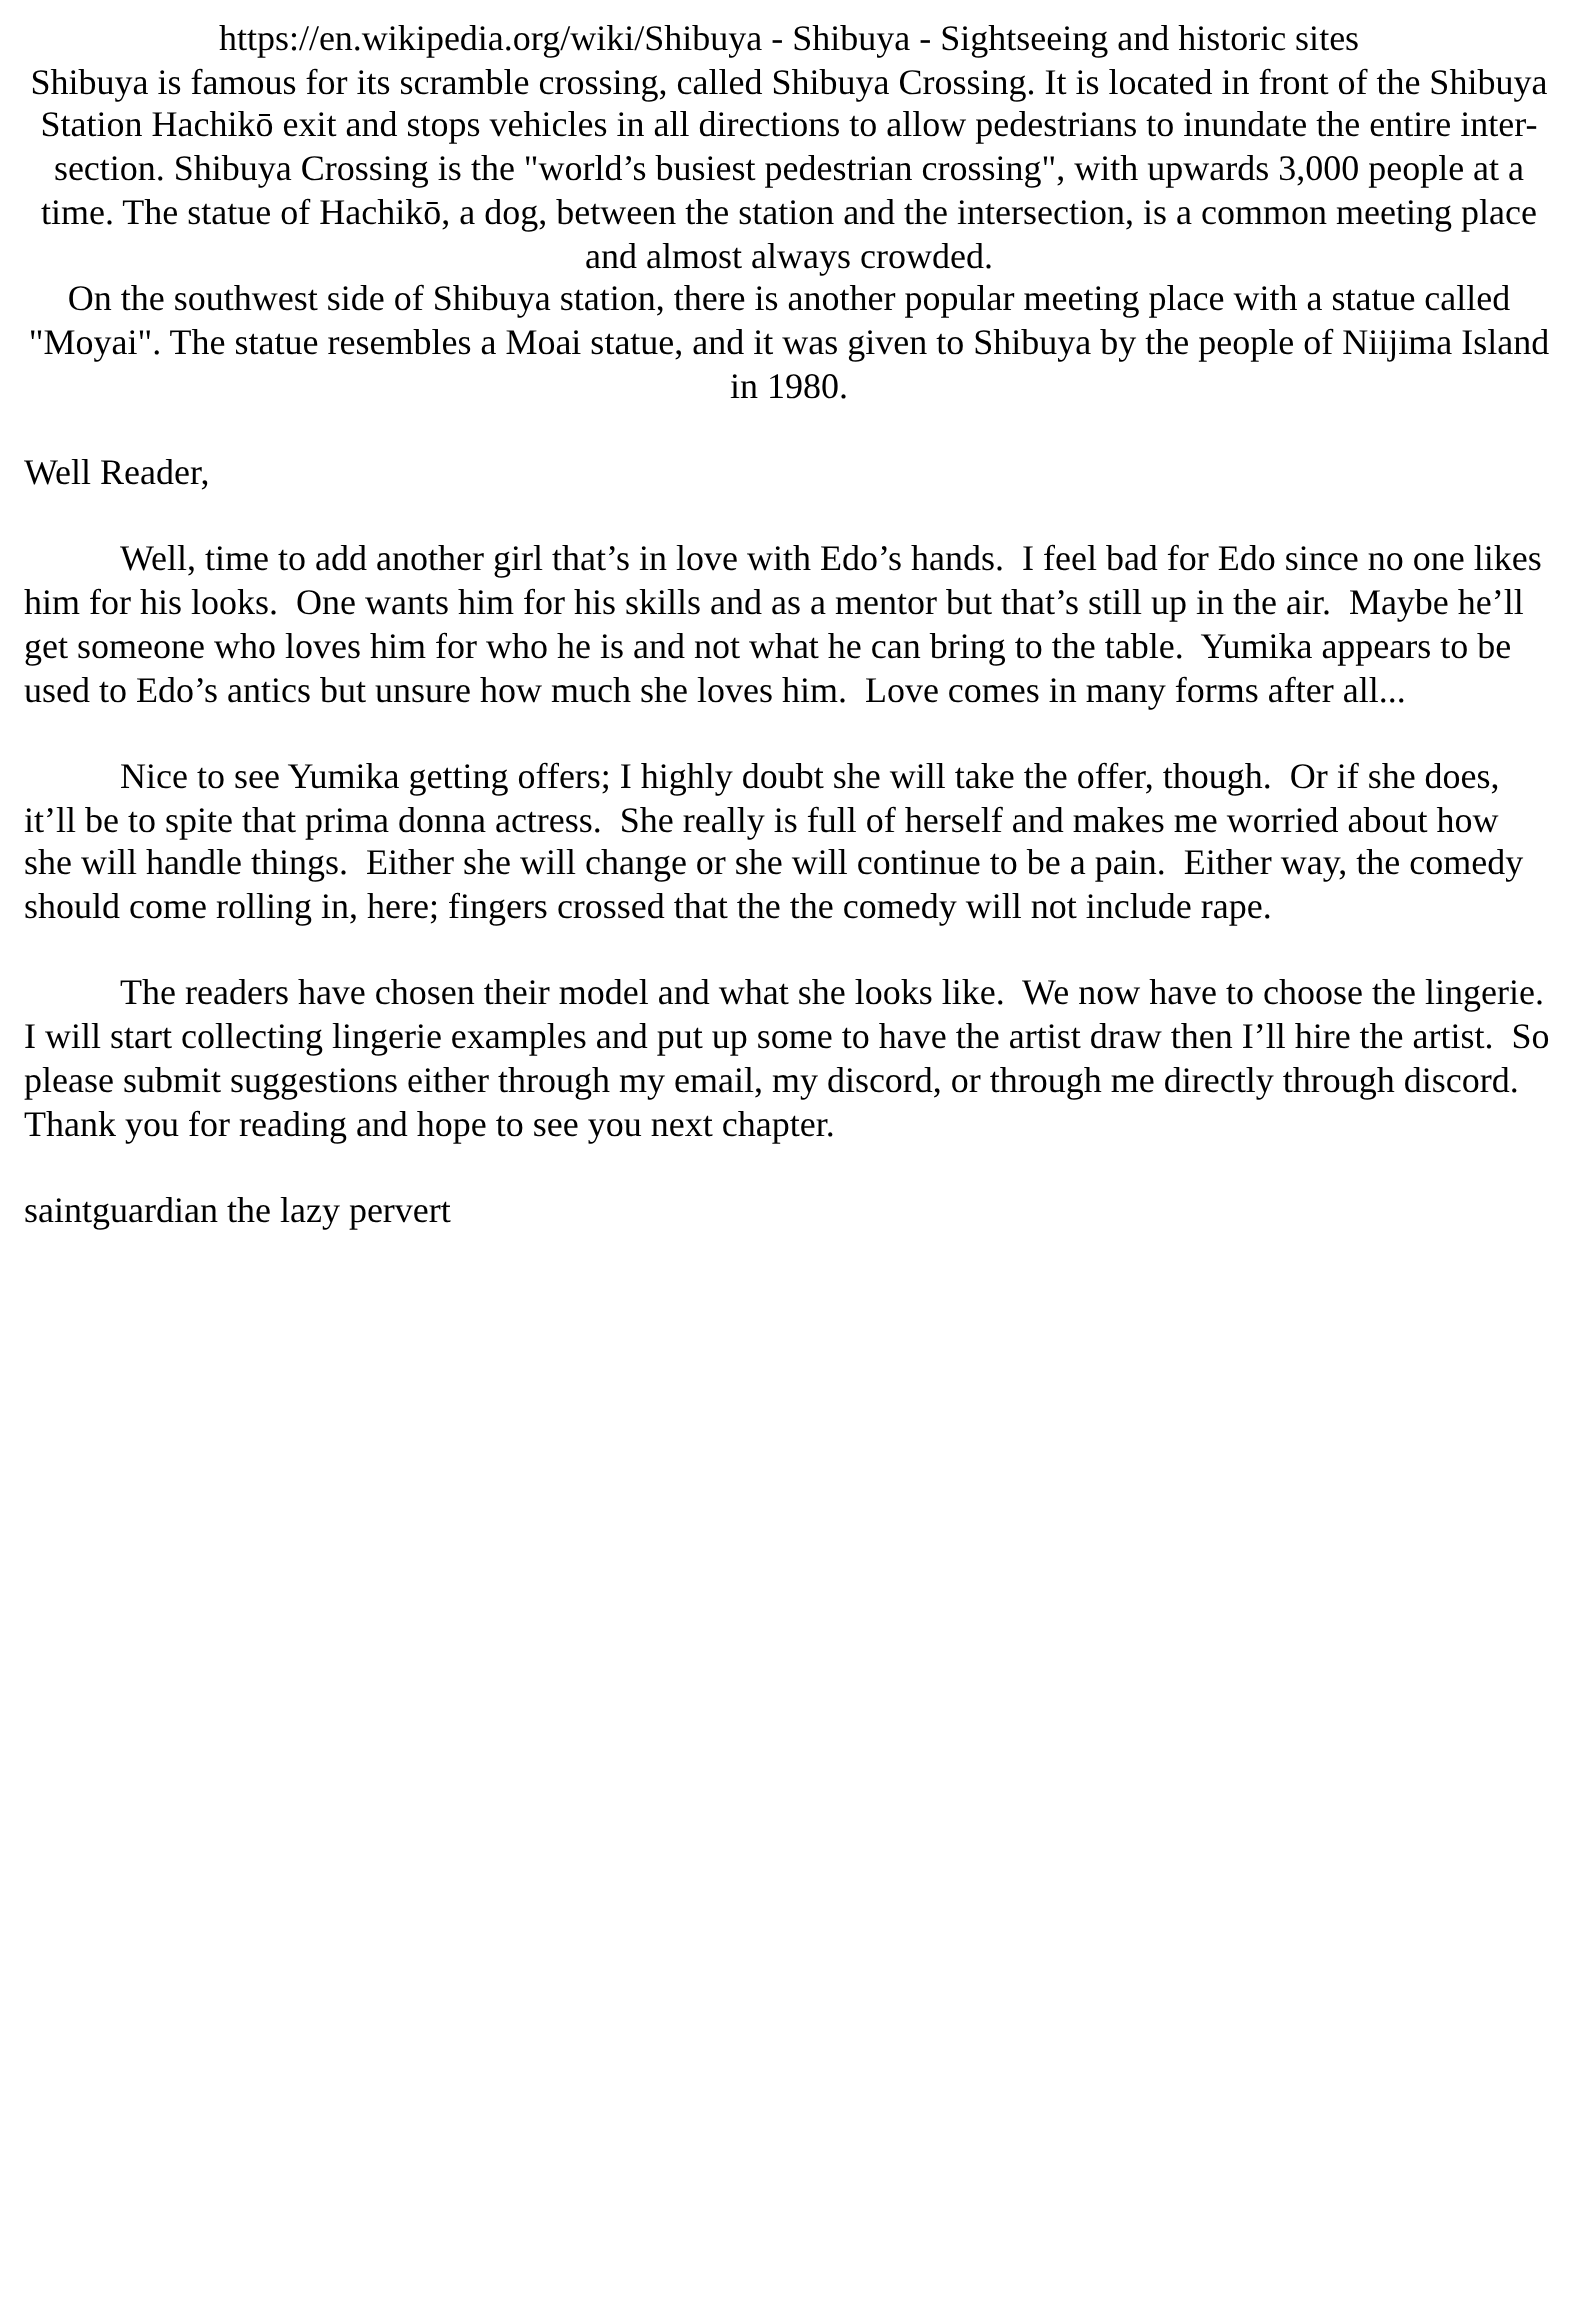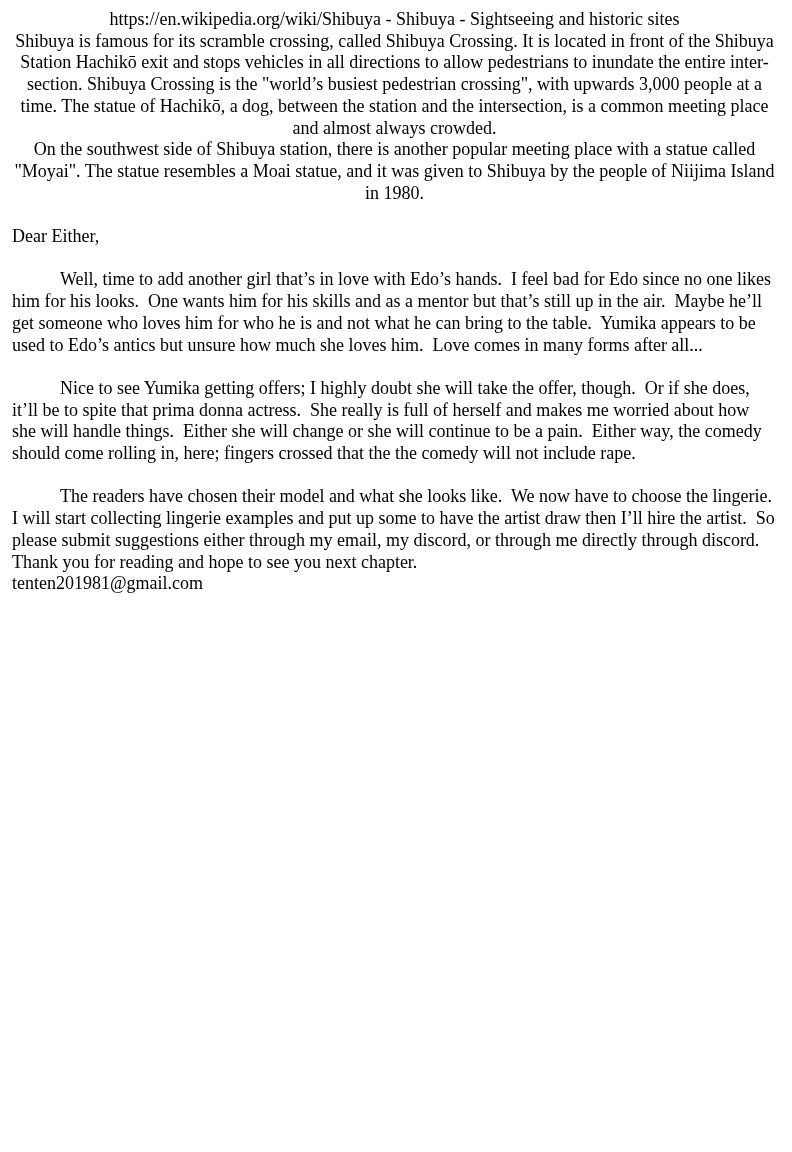--- a/index.html
+++ b/index.html
@@ -51,26 +51,26 @@
 Shibuya is famous for its scramble crossing, called Shibuya Crossing. It is located in front of the Shibuya
 Station Hachikō exit and stops vehicles in all directions to allow pedestrians to inundate the entire inter-
 section. Shibuya Crossing is the "world’s busiest pedestrian crossing", with upwards 3,000 people at a
 time. The statue of Hachikō, a dog, between the station and the intersection, is a common meeting place
 and almost always crowded.
 On the southwest side of Shibuya station, there is another popular meeting place with a statue called
 "Moyai". The statue resembles a Moai statue, and it was given to Shibuya by the people of Niijima Island
 in 1980.</div>
 
   <div>
-    <p class="salutation">Dear Either,</p>
+    <p class="salutation">Well Reader,</p>
 
     <p class="body-para">Well, time to add another girl that’s in love with Edo’s hands.  I feel bad for Edo since no one likes him for his looks.  One wants him for his skills and as a mentor but that’s still up in the air.  Maybe he’ll get someone who loves him for who he is and not what he can bring to the table.  Yumika appears to be used to Edo’s antics but unsure how much she loves him.  Love comes in many forms after all...</p>
 
     <p class="body-para">Nice to see Yumika getting offers; I highly doubt she will take the offer, though.  Or if she does, it’ll be to spite that prima donna actress.  She really is full of herself and makes me worried about how she will handle things.  Either she will change or she will continue to be a pain.  Either way, the comedy should come rolling in, here; fingers crossed that the the comedy will not include rape.</p>
 
     <p class="body-para">The readers have chosen their model and what she looks like.  We now have to choose the lingerie.  I will start collecting lingerie examples and put up some to have the artist draw then I’ll hire the artist.  So please submit suggestions either through my email, my discord, or through me directly through discord.  Thank you for reading and hope to see you next chapter.</p>
 
 
+    <p class="sig-name">saintguardian the lazy pervert</p>
 
-    <p class="sig-email">tenten201981@gmail.com</p>
   </div>
 
 </div>
 
 </body></html>

